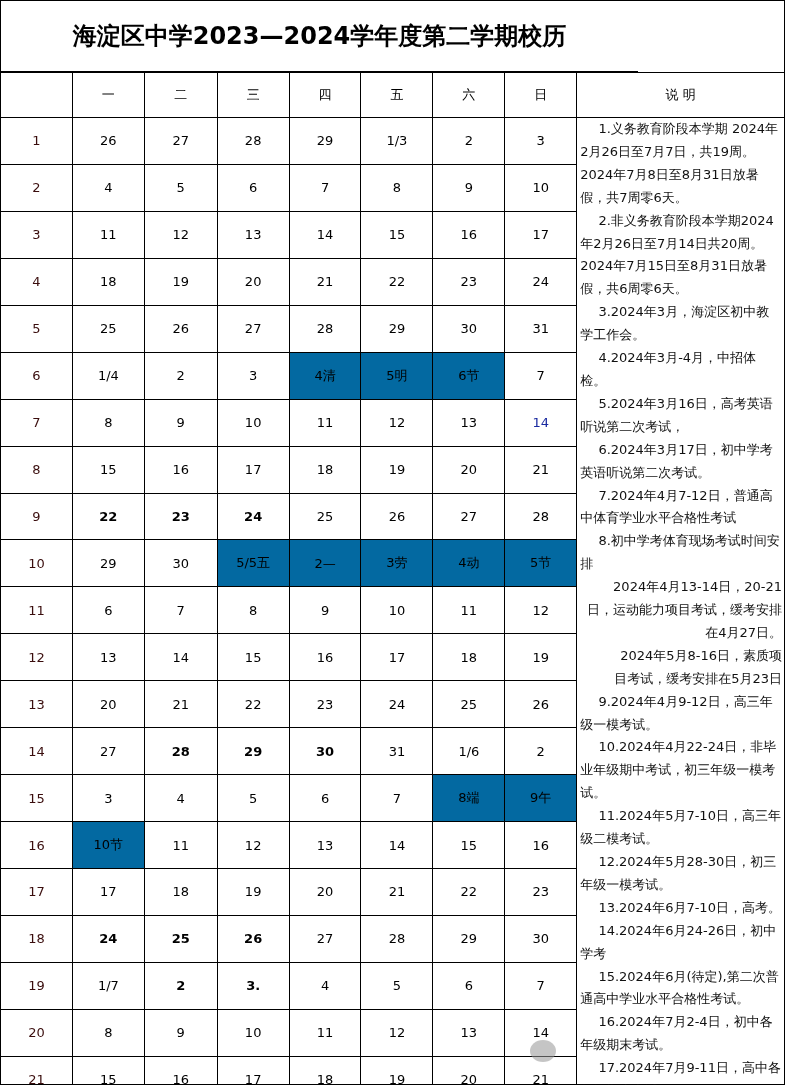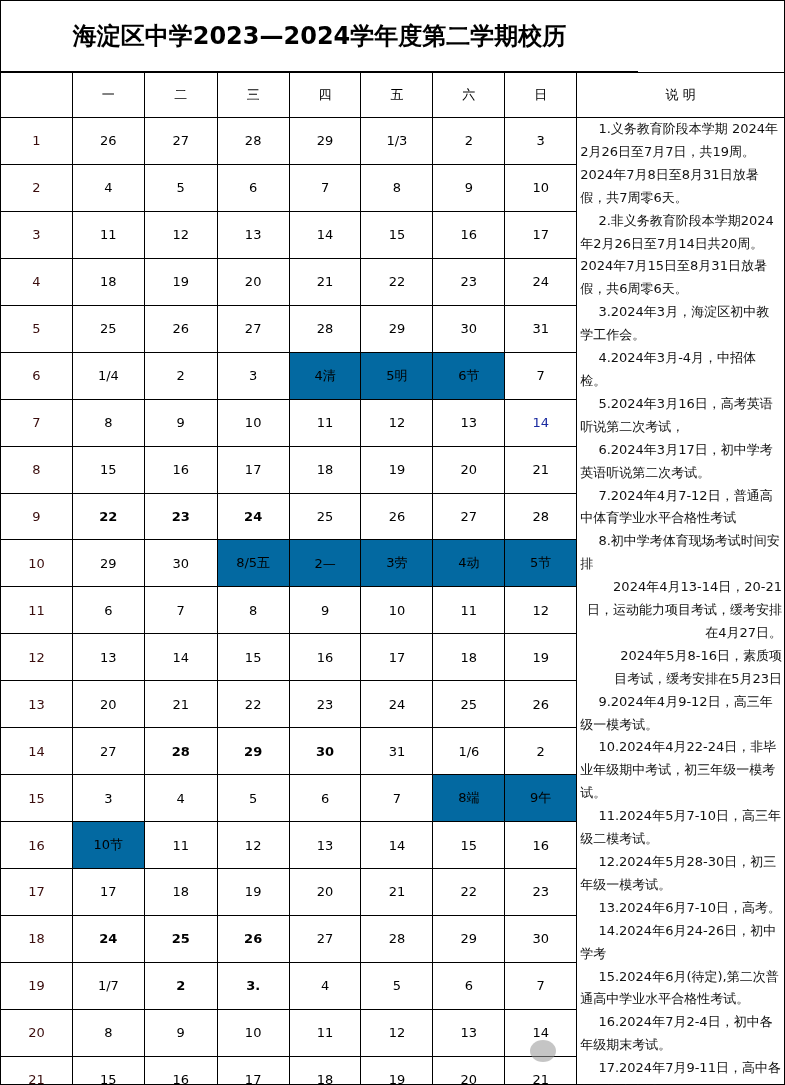--- a/index.html
+++ b/index.html
@@ -169,21 +169,21 @@
         <td class="b">24</td>
         <td>25</td>
         <td>26</td>
         <td>27</td>
         <td>28</td>
       </tr>
       <tr>
         <td class="wk">10</td>
         <td>29</td>
         <td>30</td>
-        <td class="hl">8/5五</td>
+        <td class="hl">5/5五</td>
         <td class="hl">2—</td>
         <td class="hl">3劳</td>
         <td class="hl">4动</td>
         <td class="hl">5节</td>
       </tr>
       <tr>
         <td class="wk">11</td>
         <td>6</td>
         <td>7</td>
         <td>8</td>

